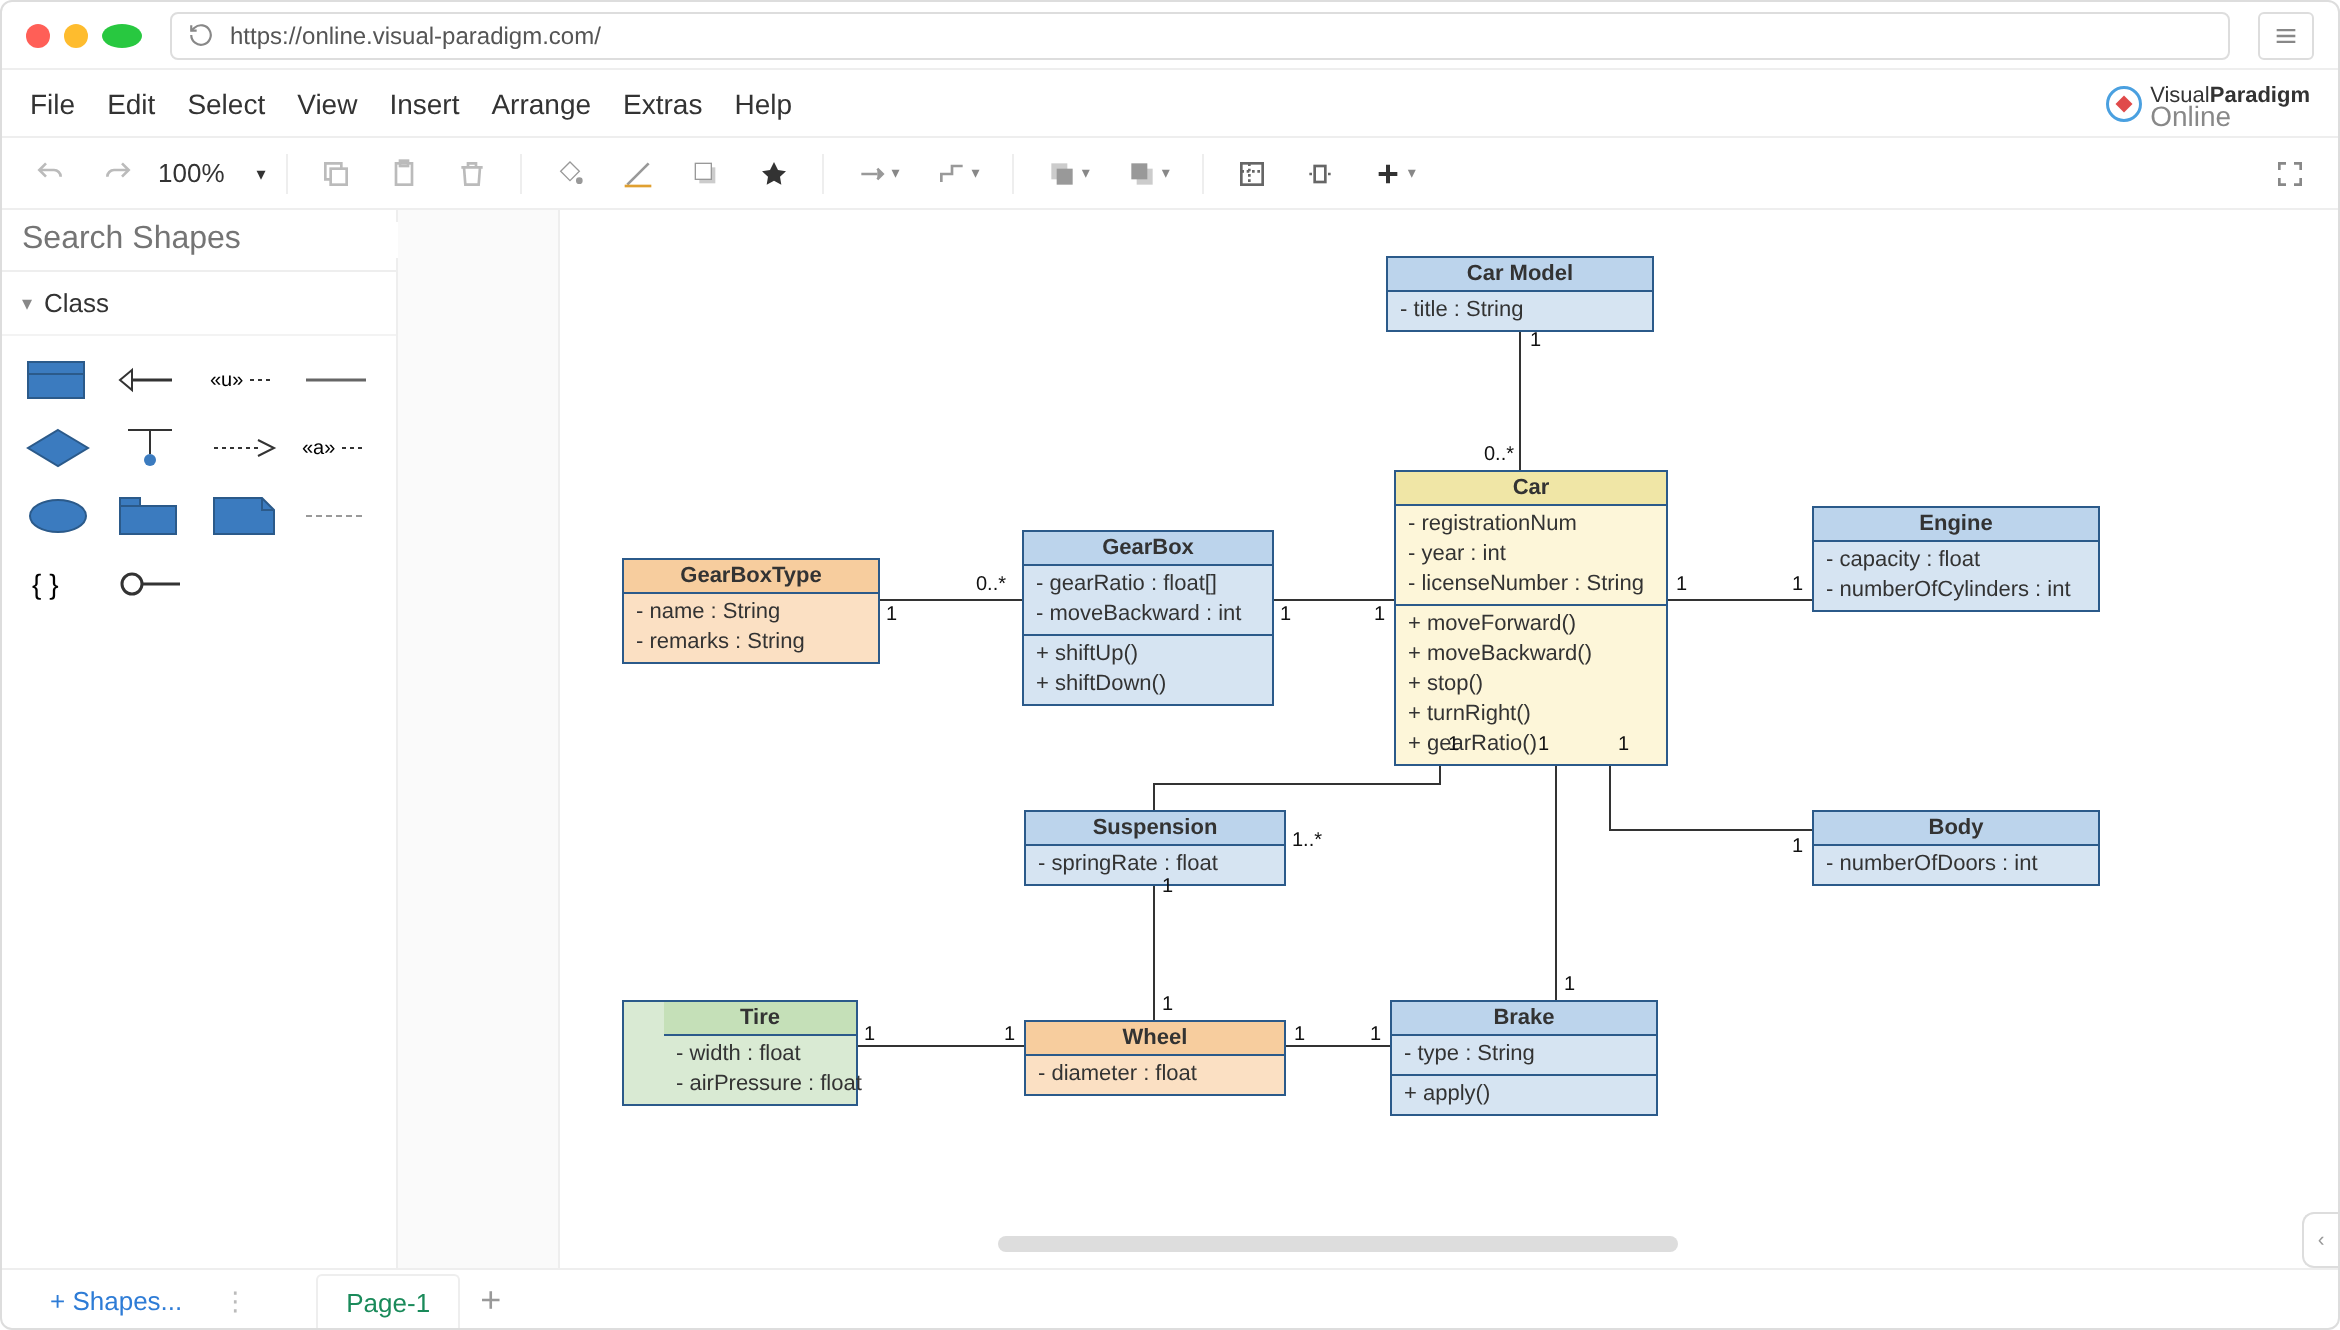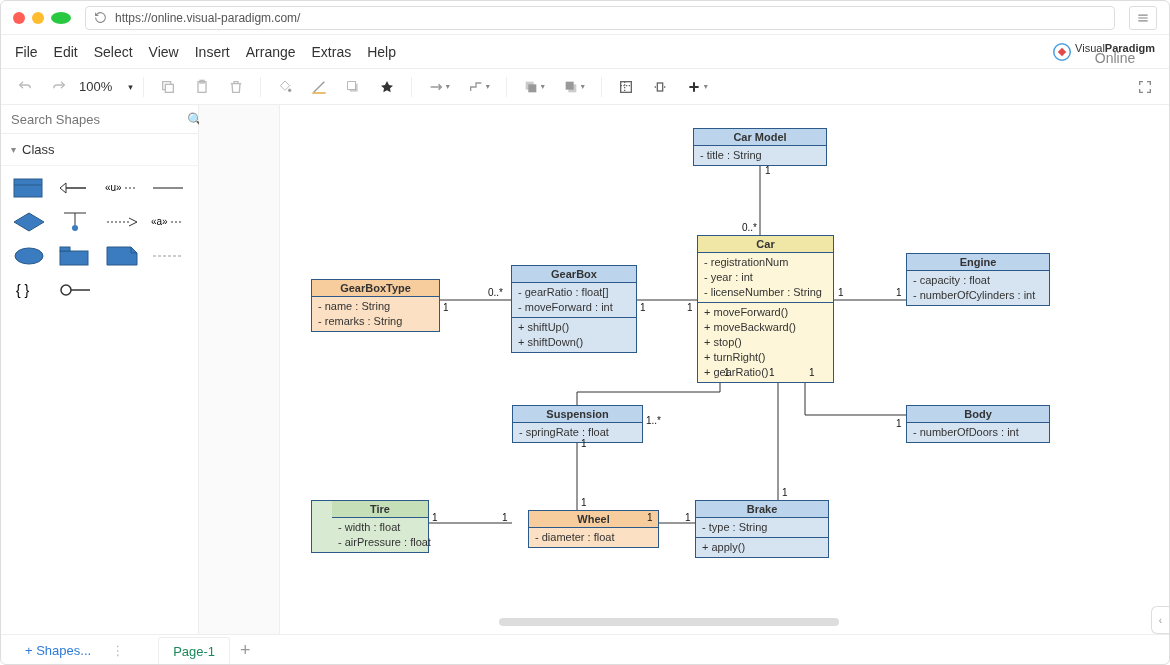--- a/index.html
+++ b/index.html
@@ -7,36 +7,36 @@
 .titlebar { height: 34px; display: flex; align-items: center; padding: 0 12px; gap: 14px; border-bottom: 1px solid #eee; }
 .traffic { display: flex; gap: 7px; }
 .dot { width: 12px; height: 12px; border-radius: 50%; }
 .dot.red { background: #ff5f57; } .dot.yellow { background: #febc2e; } .dot.green { background: #28c840; }
 .addr { flex: 1; height: 24px; border: 1px solid #ddd; border-radius: 4px; display: flex; align-items: center; padding: 0 8px; gap: 8px; color: #555; font-size: 12px; }
 .hamburger { width: 28px; height: 24px; border: 1px solid #ddd; border-radius: 3px; display:flex; align-items:center; justify-content:center; }
 .hamburger svg { width:14px; height:14px; stroke:#888; }
 
 .menubar { height: 34px; display: flex; align-items: center; padding: 0 14px; gap: 16px; border-bottom: 1px solid #eee; font-size: 14px; }
 .menubar span { cursor: pointer; }
-.brand { margin-left: auto; display: flex; align-items: center; gap: 4px; font-size: 11px; color:#333;text-align:center; }
+.brand { margin-left: auto; display: flex; align-items: center; gap: 4px; font-size: 11px; color:#333; }
 .brand .logo { width:18px; height:18px; }
 .brand .t1{font-weight:400}
 .brand .t2{font-weight:700;}
 .brand .t3{font-size:14px; color:#888; display:block; line-height:8px;}
 
 .toolbar { height: 36px; display: flex; align-items: center; padding: 0 10px; gap: 6px; border-bottom: 1px solid #eee; color:#888; }
 .tb-btn { padding: 4px 6px; display:inline-flex; align-items:center; justify-content:center; cursor:pointer; position:relative; }
 .tb-sep { width:1px; height:20px; background:#eee; margin:0 4px; }
 .zoom { color:#333; font-size:13px; display:flex; align-items:center; gap:16px; }
 .toolbar svg { width:16px; height:16px; }
 
 .main { display:flex; height: calc(665px - 34px - 34px - 36px - 32px); position:relative; }
 .sidebar { width: 198px; border-right:1px solid #eee; display:flex; flex-direction:column; }
 .search-row { display:flex; align-items:center; padding:6px 6px 6px 10px; border-bottom:1px solid #eee; }
-.search-row input { flex:1; border:none; outline:none; font-size:13px; color:#555; }
+.search-row input { flex:1; border:none; outline:none; font-size:16px; color:#555; }
 .search-row .sic { color:#888; margin-right:6px; }
 .search-row .dots { color:#888; margin-left:4px; font-size:14px;}
 .cat { padding:8px 10px; font-size:13px; color:#333; display:flex; align-items:center; gap:6px; border-bottom:1px solid #f3f3f3; }
 .cat::before { content:"▾"; color:#888; font-size:10px; }
 .palette { padding:10px; display:grid; grid-template-columns: repeat(4, 1fr); gap:10px 8px; }
 .pal-item { width:36px; height:24px; display:flex; align-items:center; justify-content:center; }
 .pal-item svg { width:34px; height:22px; }
 
 .canvas-wrap { flex:1; position:relative; background:#fafafa; overflow:hidden; }
 .canvas { position:absolute; left:80px; top:0; width:900px; height:100%; background:#fff; border-left:1px solid #eee; border-right:1px solid #eee; }
@@ -360,21 +360,21 @@
         <div class="sec">
           <div>- capacity : float</div>
           <div>- numberOfCylinders : int</div>
         </div>
       </div>
 
       <div class="uml blue" style="left:231px; top:160px; width:126px;">
         <div class="hdr">GearBox</div>
         <div class="sec">
           <div>- gearRatio : float[]</div>
-          <div>- moveForward : int</div>
+          <div>- moveBackward : int</div>
         </div>
         <div class="sec">
           <div>+ shiftUp()</div>
           <div>+ shiftDown()</div>
         </div>
       </div>
 
       <div class="uml orange" style="left:31px; top:174px; width:129px;">
         <div class="hdr">GearBoxType</div>
         <div class="sec">
@@ -400,21 +400,21 @@
       <div class="uml blue" style="left:415px; top:395px; width:134px;">
         <div class="hdr">Brake</div>
         <div class="sec">
             <div>- type : String</div>
           </div>
         <div class="sec">
             <div>+ apply()</div>
           </div>
       </div>
 
-      <div class="uml orange" style="left:232px; top:405px; width:131px;margin-left:16px;">
+      <div class="uml orange" style="left:232px; top:405px; width:131px;">
         <div class="hdr">Wheel</div>
         <div class="sec">
             <div>- diameter : float</div>
           </div>
       </div>
 
       <div class="uml green" style="left:31px; top:395px; width:118px;">
         <div class="hdr">Tire</div>
         <div class="sec">
           <div>- width : float</div>

